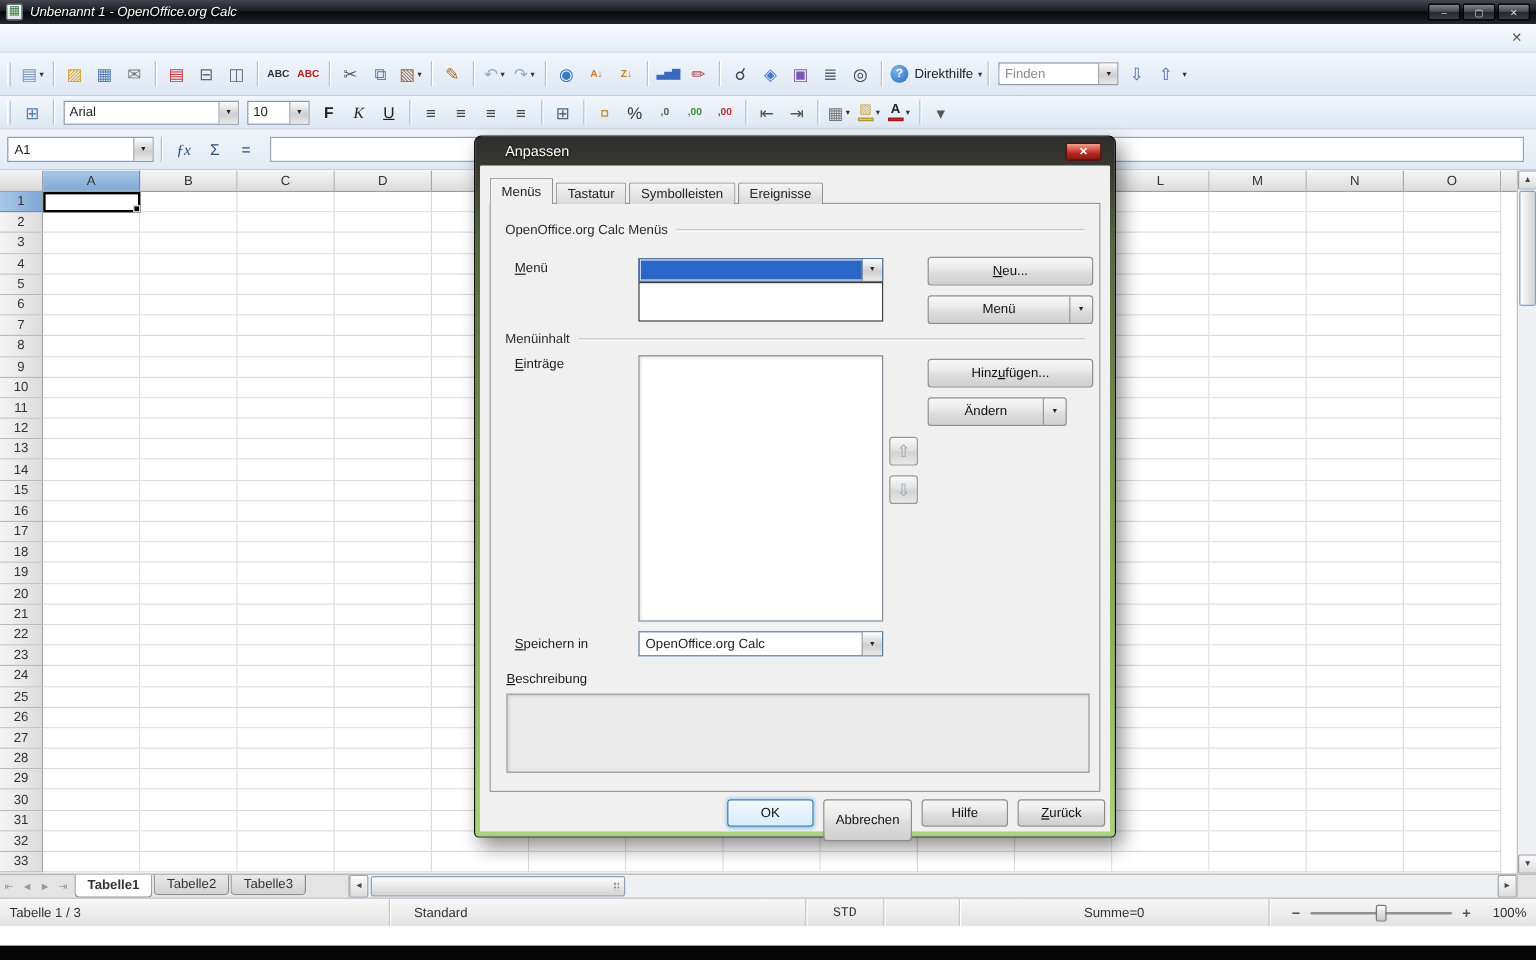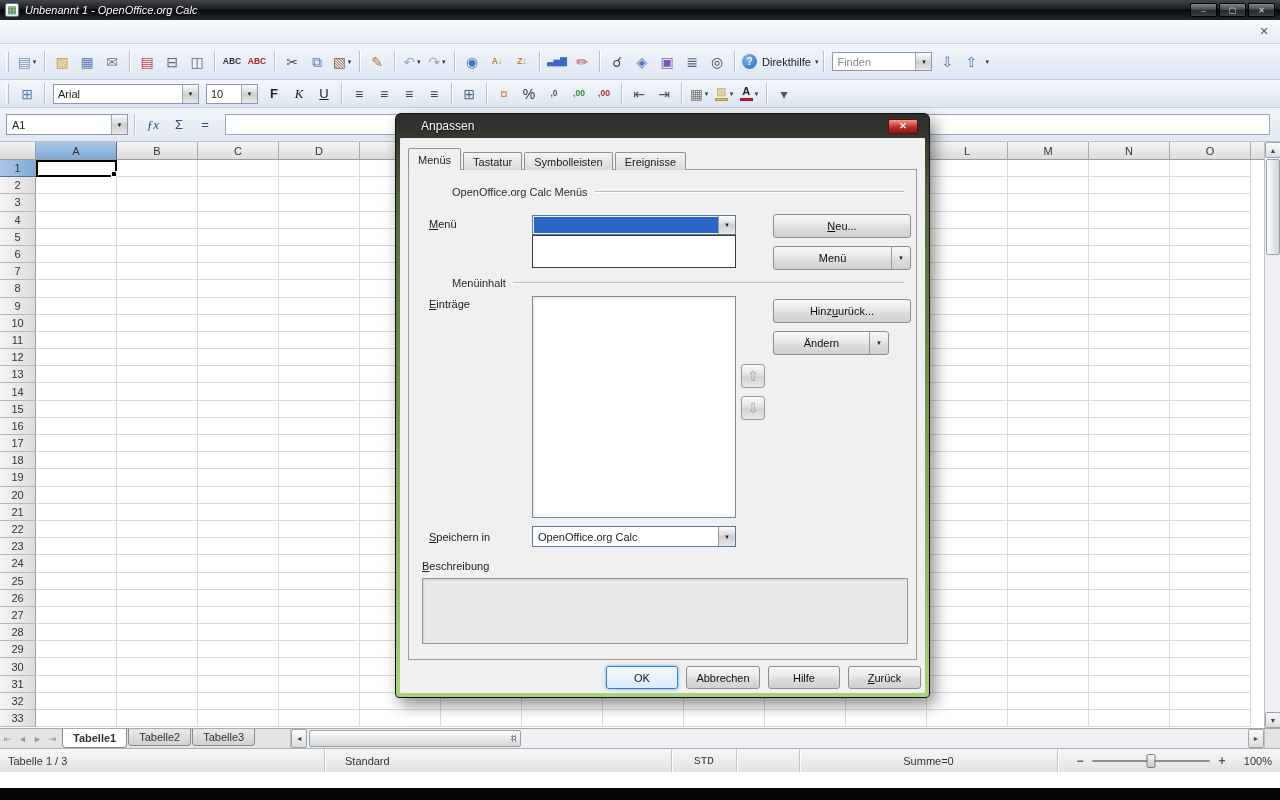--- a/index.html
+++ b/index.html
@@ -130,21 +130,21 @@
 .dlg-close{width:30px;height:15px;border:1px solid #5d0d0d;border-radius:2px;color:#fff;font-size:9px;font-weight:bold;
   display:flex;align-items:center;justify-content:center;
   background:linear-gradient(#f0a08a 0%,#d9534f 35%,#b02a20 60%,#8c1510 100%);}
 .dclient{position:relative;width:525px;height:555px;background:#f0f0f0;border-radius:1px;}
 .dtabs{position:absolute;left:8px;top:10px;height:22px;display:flex;align-items:flex-end;z-index:3;}
 .dtab{height:18px;padding:0 9px;display:flex;align-items:center;font-size:11px;color:#222;margin-right:2px;
   background:linear-gradient(#f4f4f4,#d9d9d9);border:1px solid #929292;border-bottom:none;border-radius:2px 2px 0 0;}
 .dtab.active{height:22px;background:#f0f0f0;position:relative;}
 .dtab.active::after{content:"";position:absolute;left:0;right:0;bottom:-1px;height:2px;background:#f0f0f0;}
 .dpanel{position:absolute;left:8px;top:31px;width:509px;height:491px;border:1px solid #9a9a9a;background:#f0f0f0;}
-.grp{position:absolute;left:12px;right:12px;display:flex;align-items:center;gap:7px;font-size:11px;color:#2b2b2b;margin-left:31px;}
+.grp{position:absolute;left:12px;right:12px;display:flex;align-items:center;gap:7px;font-size:11px;color:#2b2b2b;}
 .grp .line{flex:1;height:2px;border-top:1px solid #bcbcbc;border-bottom:1px solid #fff;}
 .dlabel{position:absolute;font-size:11px;color:#1c1c1c;}
 .mn{text-decoration:underline;}
 .dcombo{position:absolute;display:flex;align-items:center;border:1px solid #5a7a9c;background:#fff;}
 .dcombo.focus-blue{background:#2a66c8;box-shadow:inset 0 0 0 1px #e8f0fa;}
 .dcombo .cvalue{flex:1;padding:0 5px;font-size:11px;white-space:nowrap;overflow:hidden;}
 .dcombo .cbtn{width:17px;border-left:1px solid #9a9a9a;}
 .dlist{position:absolute;background:#fff;border:1px solid #3c3c3c;}
 .dlistbox{position:absolute;background:#fff;border:1px solid #7a8a9a;box-shadow:inset 1px 1px 3px rgba(0,0,0,.12);}
 .ddesc{position:absolute;background:#e9e9e9;border:1px solid #979797;box-shadow:inset 1px 1px 2px rgba(0,0,0,.12);}
@@ -1107,21 +1107,21 @@
         <span class="line"></span>
       </div>
 
       <span class="dlabel" style="left:20px;top:128px;"><span></span><span class="mn">E</span><span>inträge</span></span>
 
       <span class="dlistbox" style="left:123px;top:126px;width:204px;height:222px;"></span>
 
       <span class="btn" style="left:364px;top:129px;width:138px;height:24px;">
           <span>Hinz</span>
           <span class="mn">u</span>
-          <span>urück...</span>
+          <span>fügen...</span>
         </span>
 
       <span class="btn btnsplit" style="left:364px;top:161px;width:116px;height:24px;">
         <span class="bs-label">Ändern</span>
         <span class="bs-dd">▼</span>
       </span>
 
       <span class="sqbtn" style="left:332px;top:194px;">
           <span>⇧</span>
         </span>
@@ -1135,21 +1135,21 @@
         <span class="cvalue">OpenOffice.org Calc</span>
         <span class="cbtn">▼</span>
       </span>
 
       <span class="dlabel" style="left:13px;top:390px;"><span></span><span class="mn">B</span><span>eschreibung</span></span>
 
       <span class="ddesc" style="left:13px;top:408px;width:486px;height:66px;"></span>
     </div>
 
     <span class="btn default" style="left:206px;top:528px;width:72px;height:23px;">OK</span>
-    <span class="btn" style="left:286px;top:528px;width:74px;height:23px;">Abbrechen</span>
+    <span class="btn" style="left:286px;top:528px;width:74px;height:35px;">Abbrechen</span>
     <span class="btn" style="left:368px;top:528px;width:72px;height:23px;">Hilfe</span>
     <span class="btn" style="left:448px;top:528px;width:73px;height:23px;">
         <span></span>
         <span class="mn">Z</span>
         <span>urück</span>
       </span>
   </div>
 </div>
 
 </body></html>

